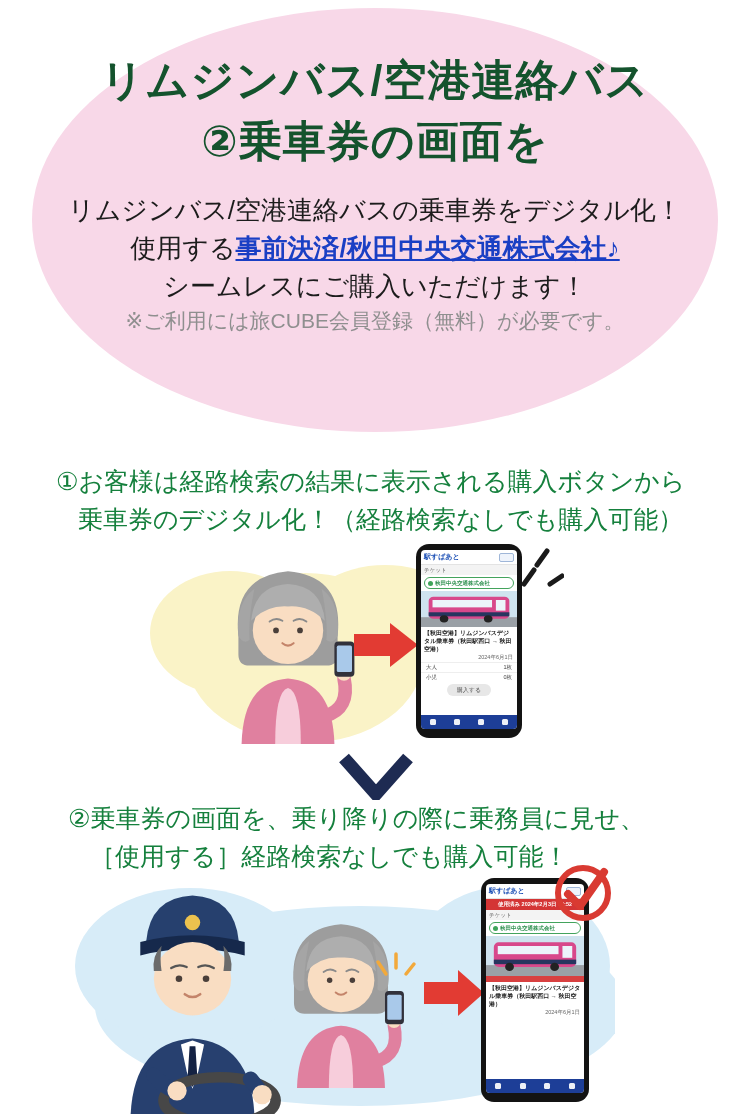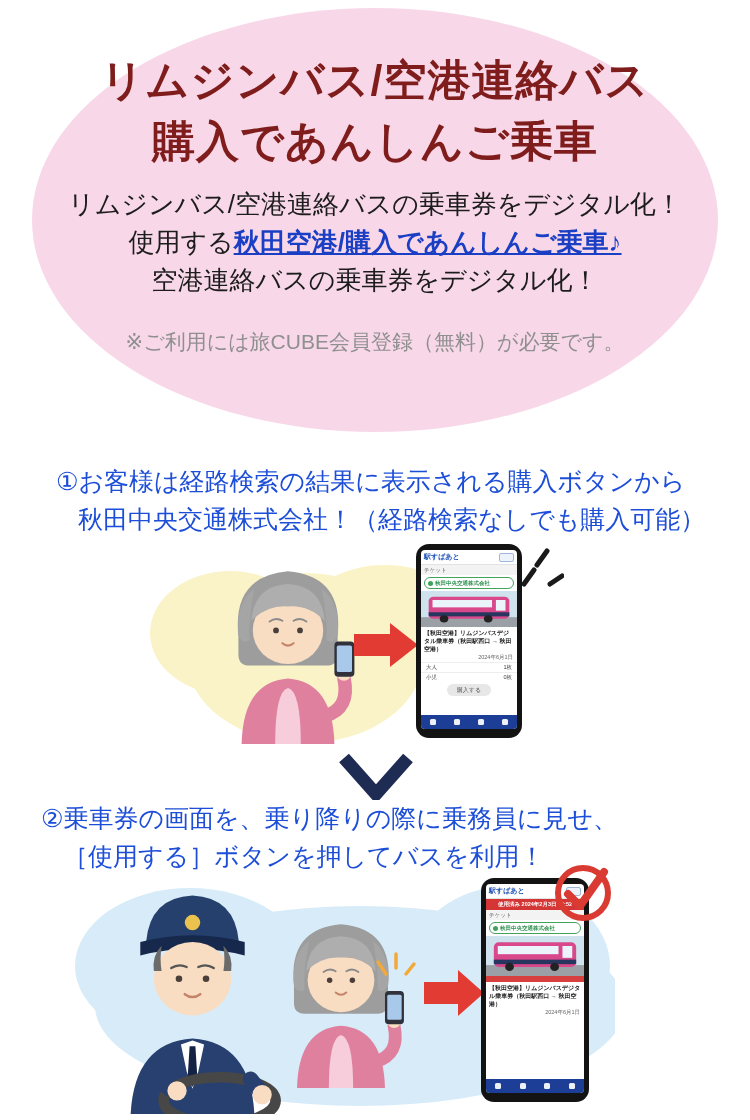--- a/index.html
+++ b/index.html
@@ -1,31 +1,31 @@
 <!DOCTYPE html>
 <html><head>
 <meta charset="utf-8">
 <style>
   *{box-sizing:border-box;margin:0;padding:0}
   html,body{width:750px;height:1120px}
   body{position:relative;background:#fff;font-family:"Liberation Sans","DejaVu Sans",sans-serif;overflow:hidden;color:#111}
 
   
   .hero{position:absolute;left:32px;top:8px;width:686px;height:424px;border-radius:50%;background:#F8D8E8;text-align:center}
-  .hero-title{padding-top:42px;font-size:43px;font-weight:800;color:#7f1d1d;line-height:1.42;letter-spacing:1px}
-  .hero-desc{margin-top:14px;font-size:26px;color:#1c1c1c;line-height:1.46;font-weight:500}
+  .hero-title{padding-top:42px;font-size:43px;font-weight:800;color:#14532d;line-height:1.42;letter-spacing:1px}
+  .hero-desc{margin-top:20px;font-size:26px;color:#1c1c1c;line-height:1.46;font-weight:500}
   .hero-link{color:#1a3fc4;font-weight:700;text-decoration:underline;cursor:pointer}
-  .hero-note{margin-top:28px;font-size:21px;color:#8f8f8f}
+  .hero-note{margin-top:1px;font-size:21px;color:#8f8f8f}
 
   
-  .step-heading{position:absolute;font-size:25px;color:#1d4ed8;line-height:1.52;font-weight:500}
+  .step-heading{position:absolute;font-size:25px;color:#15803d;line-height:1.52;font-weight:500}
   .step-heading .line{display:block}
   .step-heading .line2{padding-left:22px}
   #step1-heading{left:56px;top:462px}
-  #step2-heading{left:41px;top:799px}
+  #step2-heading{left:68px;top:799px}
 
   .illu-svg{position:absolute;z-index:1}
   .overlay-svg{position:absolute;z-index:7}
 
   
   .phone{position:absolute;background:#131313;border-radius:13px;padding:6px 5px 9px;z-index:5}
   #phone1{left:416px;top:544px;width:106px;height:194px}
   #phone2{left:481px;top:878px;width:108px;height:224px}
   .screen{width:100%;height:100%;background:#fff;border-radius:4px;overflow:hidden;display:flex;flex-direction:column}
   .p-header{display:flex;justify-content:space-between;align-items:center;padding:2px 3px;border-bottom:1px solid #e3e3e3;flex:none}
@@ -97,33 +97,33 @@
       <rect x="8" y="26" width="84" height="5" fill="#27355f"></rect>
       <circle cx="24" cy="34" r="4.5" fill="#222"></circle>
         <circle cx="70" cy="34" r="4.5" fill="#222"></circle>
     </symbol>
   </defs>
 </svg>
 
 <div class="hero">
   <div class="hero-title">
     <div>リムジンバス/空港連絡バス</div>
-    <div>購入であんしんご乗車</div>
+    <div>②乗車券の画面を</div>
   </div>
   <div class="hero-desc">
     <div>リムジンバス/空港連絡バスの乗車券をデジタル化！</div>
-    <div><span>使用する</span><span class="hero-link">秋田空港/購入であんしんご乗車♪</span></div>
-    <div>空港連絡バスの乗車券をデジタル化！</div>
+    <div><span>使用する</span><span class="hero-link">事前決済/秋田中央交通株式会社♪</span></div>
+    <div>シームレスにご購入いただけます！</div>
   </div>
   <div class="hero-note">※ご利用には旅CUBE会員登録（無料）が必要です。</div>
 </div>
 
 <div class="step-heading" id="step1-heading">
   <span class="line">①お客様は経路検索の結果に表示される購入ボタンから</span>
-  <span class="line line2">秋田中央交通株式会社！（経路検索なしでも購入可能）</span>
+  <span class="line line2">乗車券のデジタル化！（経路検索なしでも購入可能）</span>
 </div>
 
 <svg class="illu-svg" style="left:150px;top:538px" width="420" height="210" viewBox="0 0 420 210">
   <g>
     <ellipse cx="155" cy="120" rx="118" ry="85" fill="#FAF3C7"></ellipse>
     <ellipse cx="80" cy="95" rx="80" ry="62" fill="#FAF3C7"></ellipse>
     <ellipse cx="235" cy="85" rx="85" ry="58" fill="#FAF3C7"></ellipse>
   </g>
   <use href="#woman" x="58" y="14" width="160" height="192"></use>
   <g fill="#E23B33">
@@ -175,21 +175,21 @@
     </div>
   </div>
 </div>
 
 <svg class="overlay-svg" style="left:336px;top:752px" width="80" height="48" viewBox="0 0 80 48">
   <polyline points="8,6 40,42 72,6" fill="none" stroke="#1E2B52" stroke-width="13"></polyline>
 </svg>
 
 <div class="step-heading" id="step2-heading">
   <span class="line">②乗車券の画面を、乗り降りの際に乗務員に見せ、</span>
-  <span class="line line2">［使用する］ボタンを押してバスを利用！</span>
+  <span class="line line2">［使用する］経路検索なしでも購入可能！</span>
 </div>
 
 <svg class="illu-svg" style="left:70px;top:856px" width="545" height="262" viewBox="0 0 545 262">
   <g>
     <ellipse cx="290" cy="150" rx="265" ry="100" fill="#D7ECF8"></ellipse>
     <ellipse cx="120" cy="110" rx="115" ry="78" fill="#D7ECF8"></ellipse>
     <ellipse cx="440" cy="110" rx="100" ry="80" fill="#D7ECF8"></ellipse>
   </g>
   <use href="#driver" x="25" y="26" width="195" height="232"></use>
   <use href="#woman" x="195" y="50" width="152" height="182"></use>

